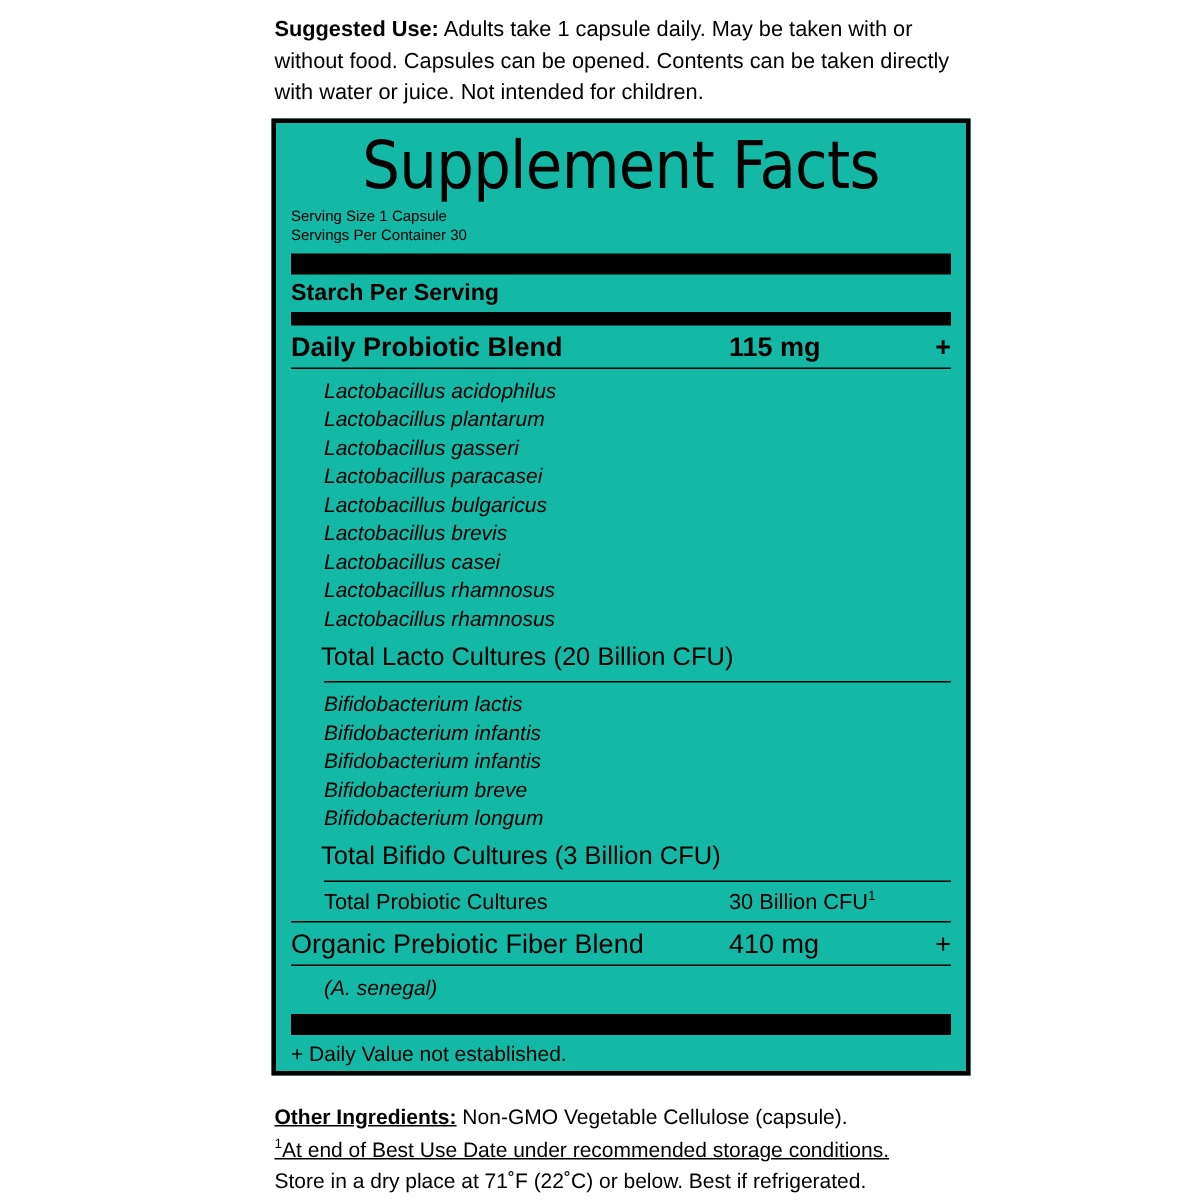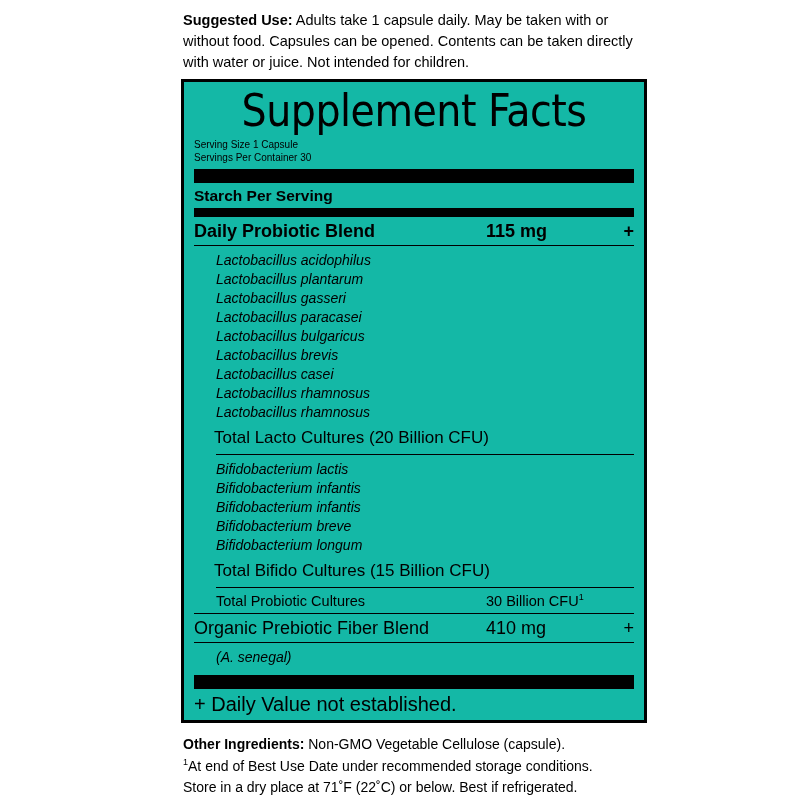--- a/index.html
+++ b/index.html
@@ -139,37 +139,37 @@
     padding: 5px 0 6px 22px;
   }
   .ingredient-note .ital { font-style: italic; }
 
   .bar-bottom {
     height: 14px;
     background: #000;
     margin-top: 2px;
   }
   .dv-note {
-    font-size: 20px;
+    font-size: 14px;
     padding: 4px 0 4px 0;
   }
 
   sup { font-size: 9px; vertical-align: super; }
 
   
   .footer {
     position: absolute;
     left: 160px;
     top: 734px;
     width: 500px;
     font-size: 14px;
     line-height: 1.45;
   }
-  .footer b { font-weight: bold; }
-  .footer .small-note { padding-top: 2px; }
+  .footer b { font-weight: bold; text-decoration: underline; }
+  .footer .small-note { padding-top: 2px; text-decoration: underline; }
 </style>
 </head>
 <body>
 
 <div class="page">
 
   <div class="suggested-use">
     <b>Suggested Use:</b><span> Adults take 1 capsule daily. May be taken with or without food. Capsules can be opened. Contents can be taken directly with water or juice. Not intended for children.</span>
   </div>
 
@@ -206,21 +206,21 @@
       <div class="total-line">Total Lacto Cultures  (20 Billion CFU)</div>
       <div class="rule-thin"></div>
 
       <div class="organism-list">
         <div class="organism">Bifidobacterium lactis</div>
         <div class="organism">Bifidobacterium infantis</div>
         <div class="organism">Bifidobacterium infantis</div>
         <div class="organism">Bifidobacterium breve</div>
         <div class="organism">Bifidobacterium longum</div>
       </div>
-      <div class="total-line">Total Bifido Cultures  (15 Billion CFU)</div>
+      <div class="total-line">Total Bifido Cultures  (3 Billion CFU)</div>
       <div class="rule-thin"></div>
 
       <div class="sub-row">
         <span class="name">Total Probiotic Cultures</span>
         <span class="amt"><span>30 Billion CFU</span><sup>1</sup></span>
         <span class="dv"></span>
       </div>
       <div class="rule"></div>
 
       <div class="row">

